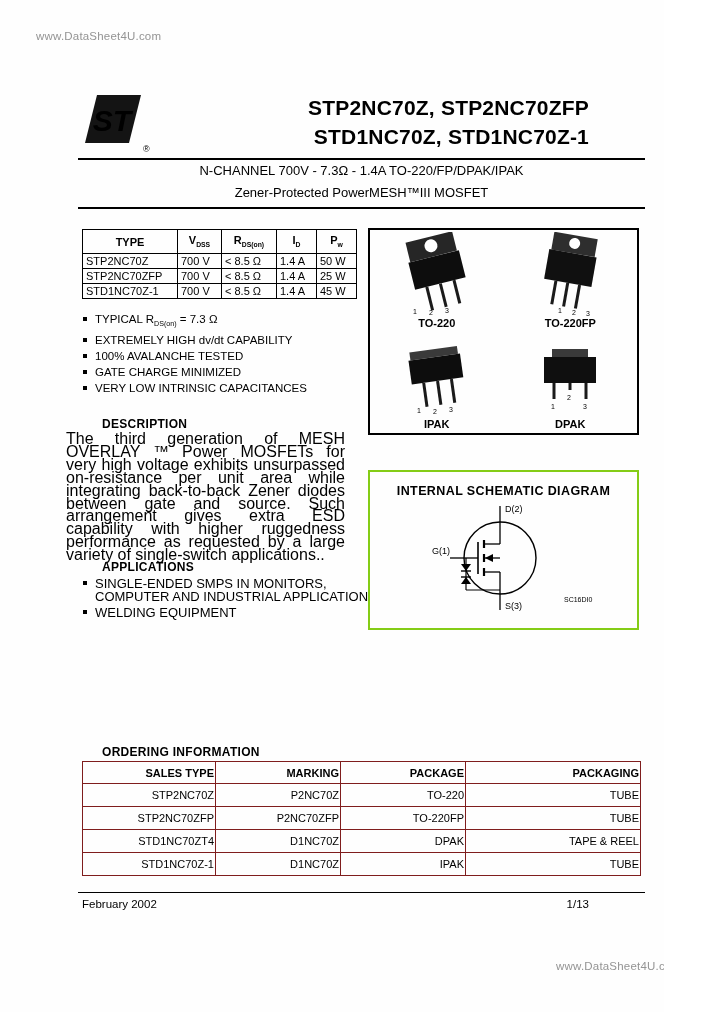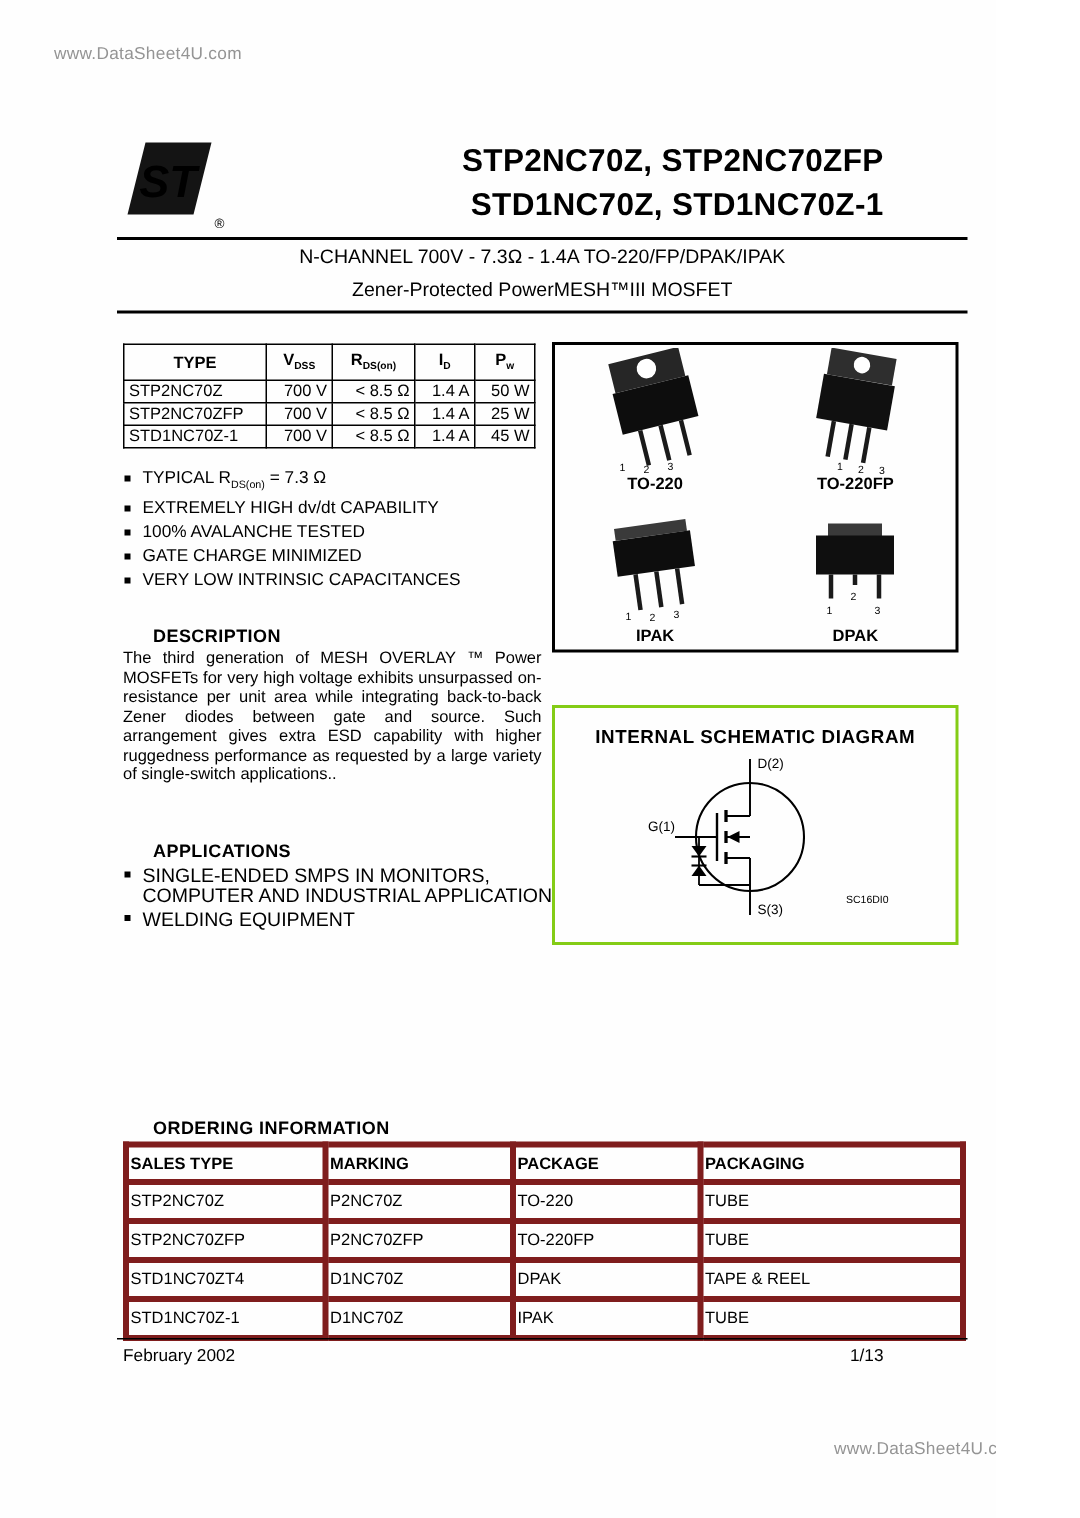--- a/index.html
+++ b/index.html
@@ -21,46 +21,46 @@
   .subtitle{position:absolute;left:78px;width:567px;text-align:center;font-size:13px;}
   .sub1{top:163px;}
   .sub2{top:185px;}
 
   table{border-collapse:collapse;table-layout:fixed;}
   sub{font-size:0.62em;}
 
   .ratings{position:absolute;left:82px;top:229px;width:274px;font-size:11px;}
   .ratings th,.ratings td{border:1px solid #000;padding:0 3px;overflow:hidden;white-space:nowrap;}
   .ratings th{font-weight:bold;text-align:center;height:23px;}
-  .ratings td{text-align:right;height:14px;}
+  .ratings td{text-align:left;height:14px;}
   .ratings td.l{text-align:left;}
 
   .blist{list-style:none;margin:0;padding:0;}
   .blist li{position:relative;padding-left:13px;margin-bottom:3px;line-height:13px;}
   .sq{position:absolute;left:1px;top:4px;width:4px;height:4px;background:#000;}
 
   .features{position:absolute;left:82px;top:313px;width:288px;font-size:11.5px;}
 
   .h2{font-weight:bold;font-size:12px;letter-spacing:0.3px;padding-left:20px;}
   .desc-h{position:absolute;left:82px;top:417px;}
-  .desc-b{position:absolute;left:82px;top:433px;width:279px;font-size:11px;line-height:12.9px;text-align:justify;}
+  .desc-b{position:absolute;left:66px;top:433px;width:279px;font-size:16px;line-height:12.9px;text-align:justify;}
   .apps-h{position:absolute;left:82px;top:560px;}
   .apps{position:absolute;left:82px;top:577px;width:288px;font-size:13px;}
 
   .pkgbox{position:absolute;left:368px;top:228px;width:271px;height:207px;border:2px solid #000;box-sizing:border-box;
           display:grid;grid-template-columns:1fr 1fr;grid-template-rows:1fr 1fr;}
   .pkgcell{display:flex;flex-direction:column;align-items:center;justify-content:flex-end;padding-bottom:3px;}
   .pkglabel{font-weight:bold;font-size:11px;margin-top:1px;}
 
   .schbox{position:absolute;left:368px;top:470px;width:271px;height:160px;border:2px solid #84cc16;box-sizing:border-box;}
   .schtitle{text-align:center;font-weight:bold;font-size:12.5px;margin-top:12px;letter-spacing:0.4px;}
 
   .ord-h{position:absolute;left:82px;top:745px;}
   .ordering{position:absolute;left:82px;top:761px;width:558px;font-size:11px;}
-  .ordering th,.ordering td{border:4px solid #7f1d1d;text-align:left;overflow:hidden;white-space:nowrap;}
+  .ordering th,.ordering td{border:1px solid #7f1d1d;text-align:right;overflow:hidden;white-space:nowrap;}
   .ordering th{height:19px;font-weight:bold;}
   .ordering td{height:20px;}
 
   .frule{position:absolute;left:78px;top:892px;width:567px;height:1px;background:#000;}
   .footer-left{position:absolute;left:82px;top:898px;font-size:11.5px;}
   .footer-right{position:absolute;right:75px;top:898px;font-size:11.5px;}
 
   svg text{font-family:"Liberation Sans",sans-serif;fill:#000;}
 </style>
 </head>

